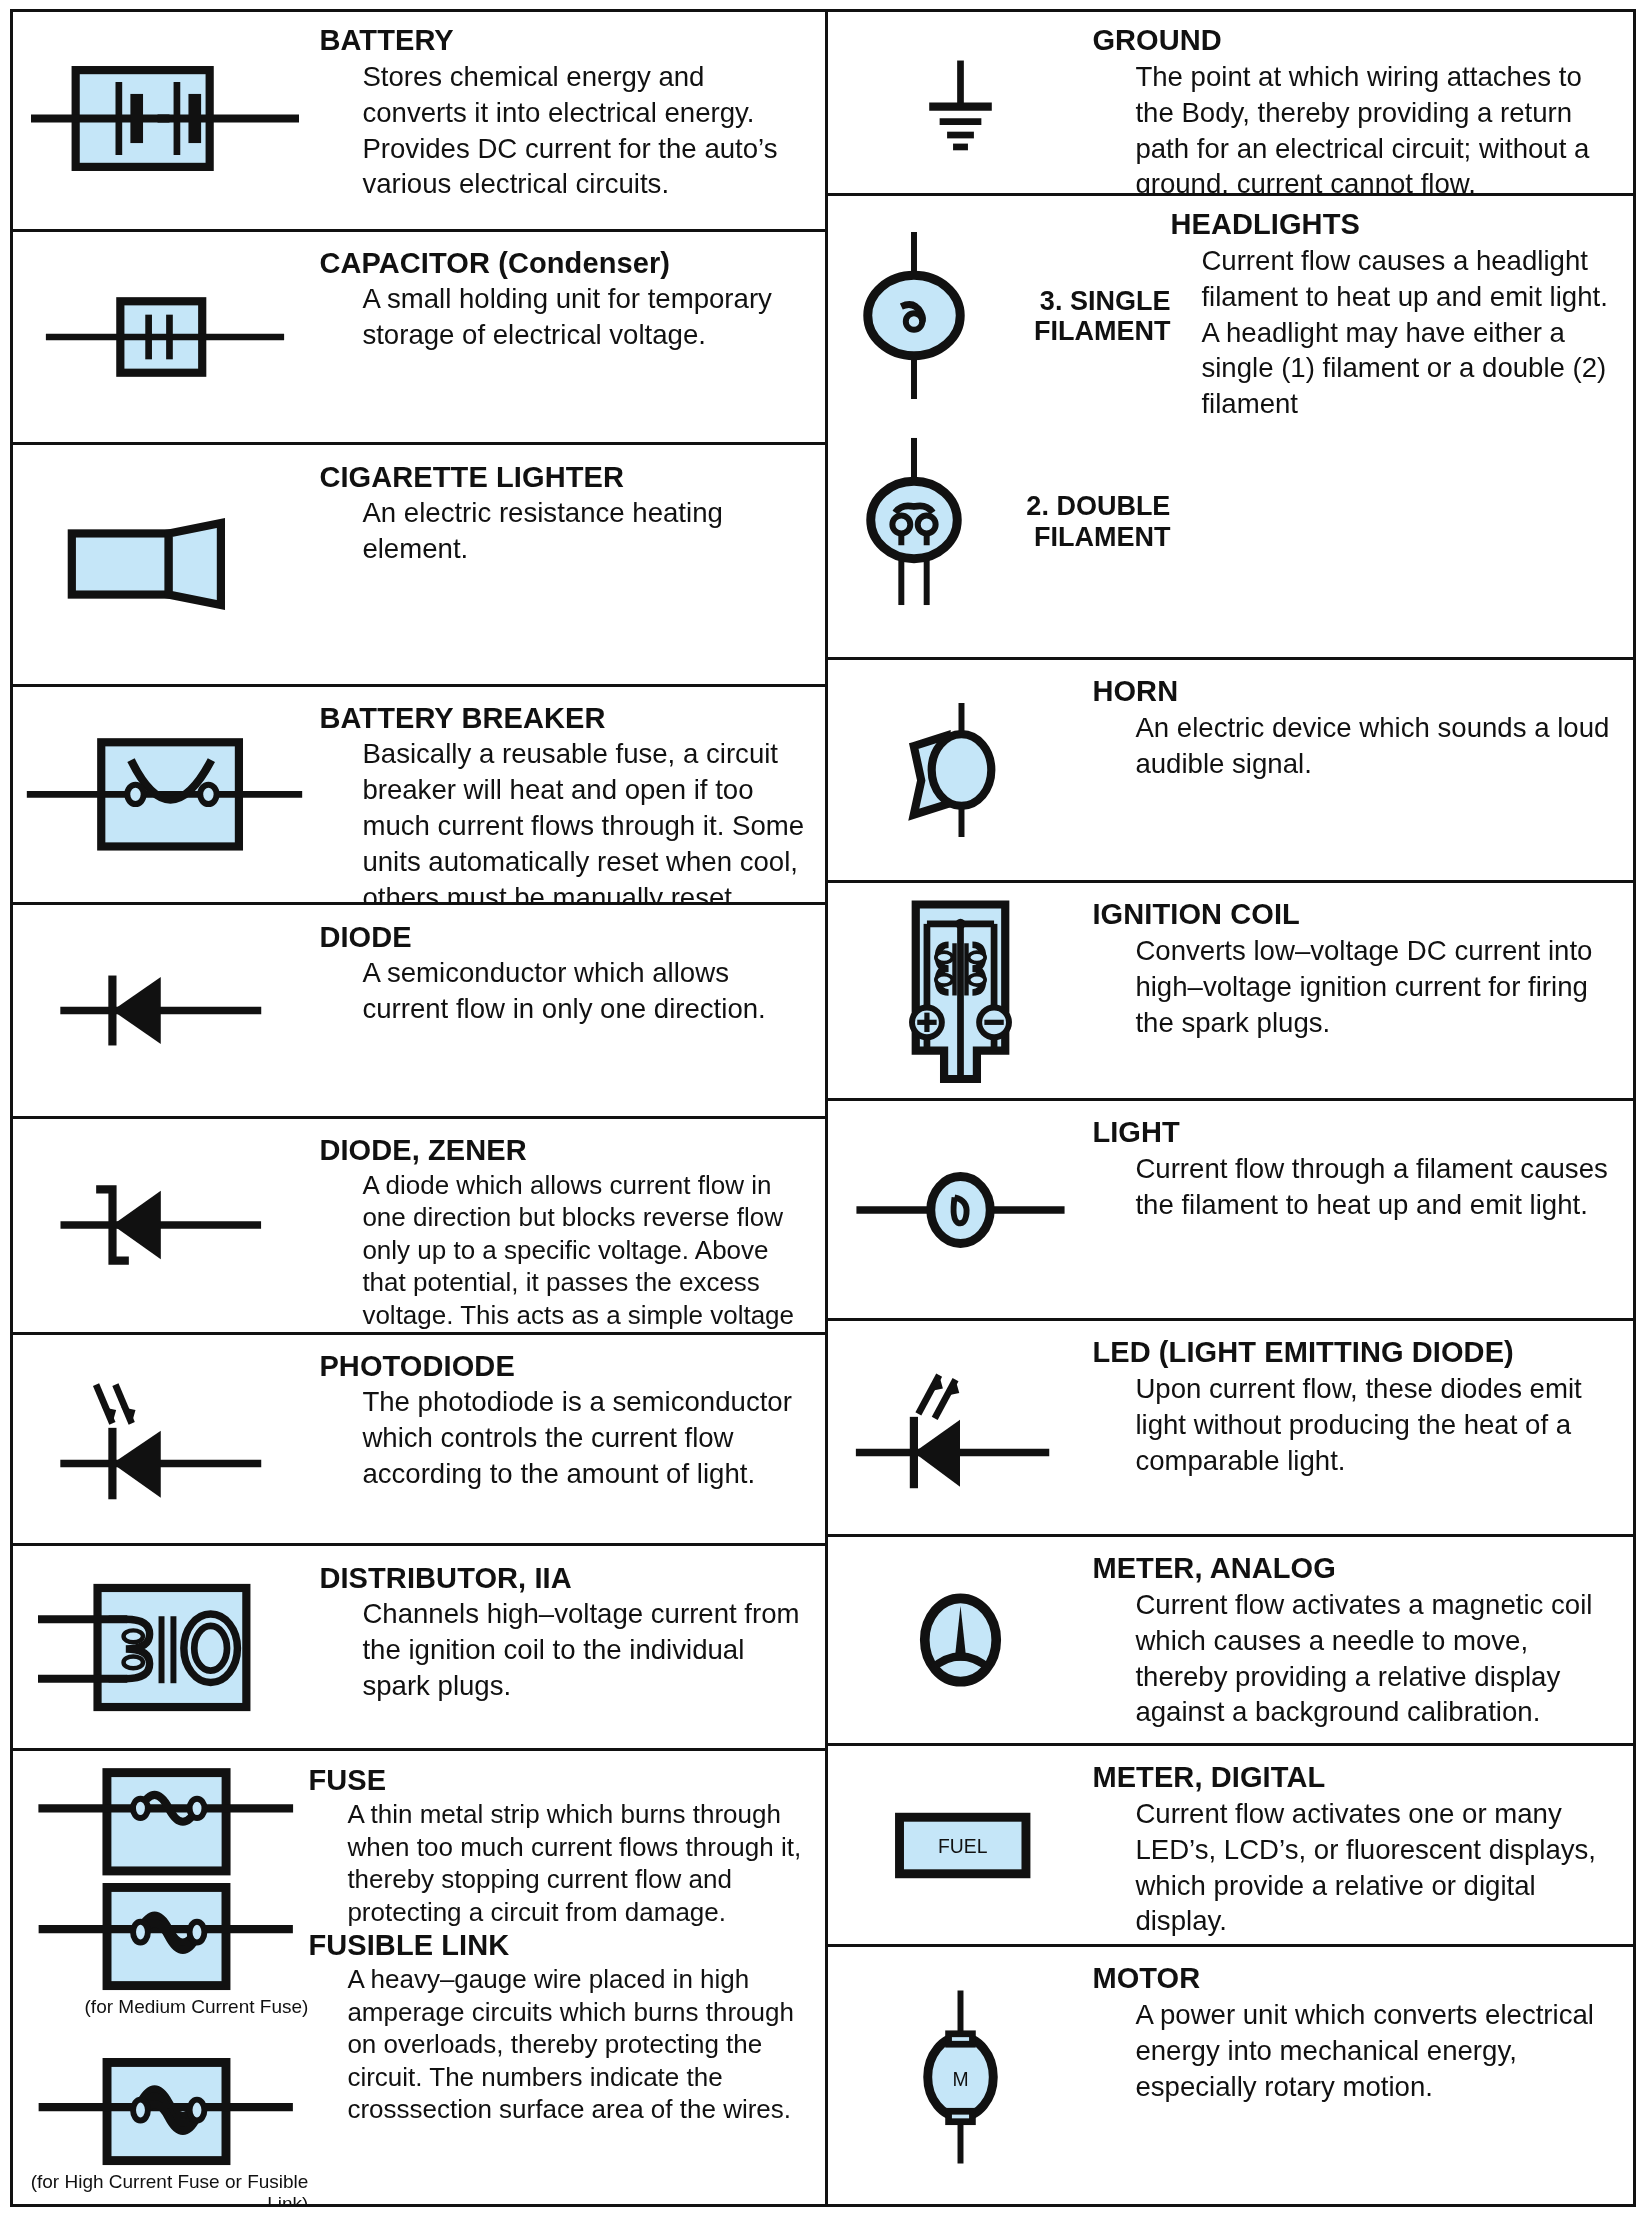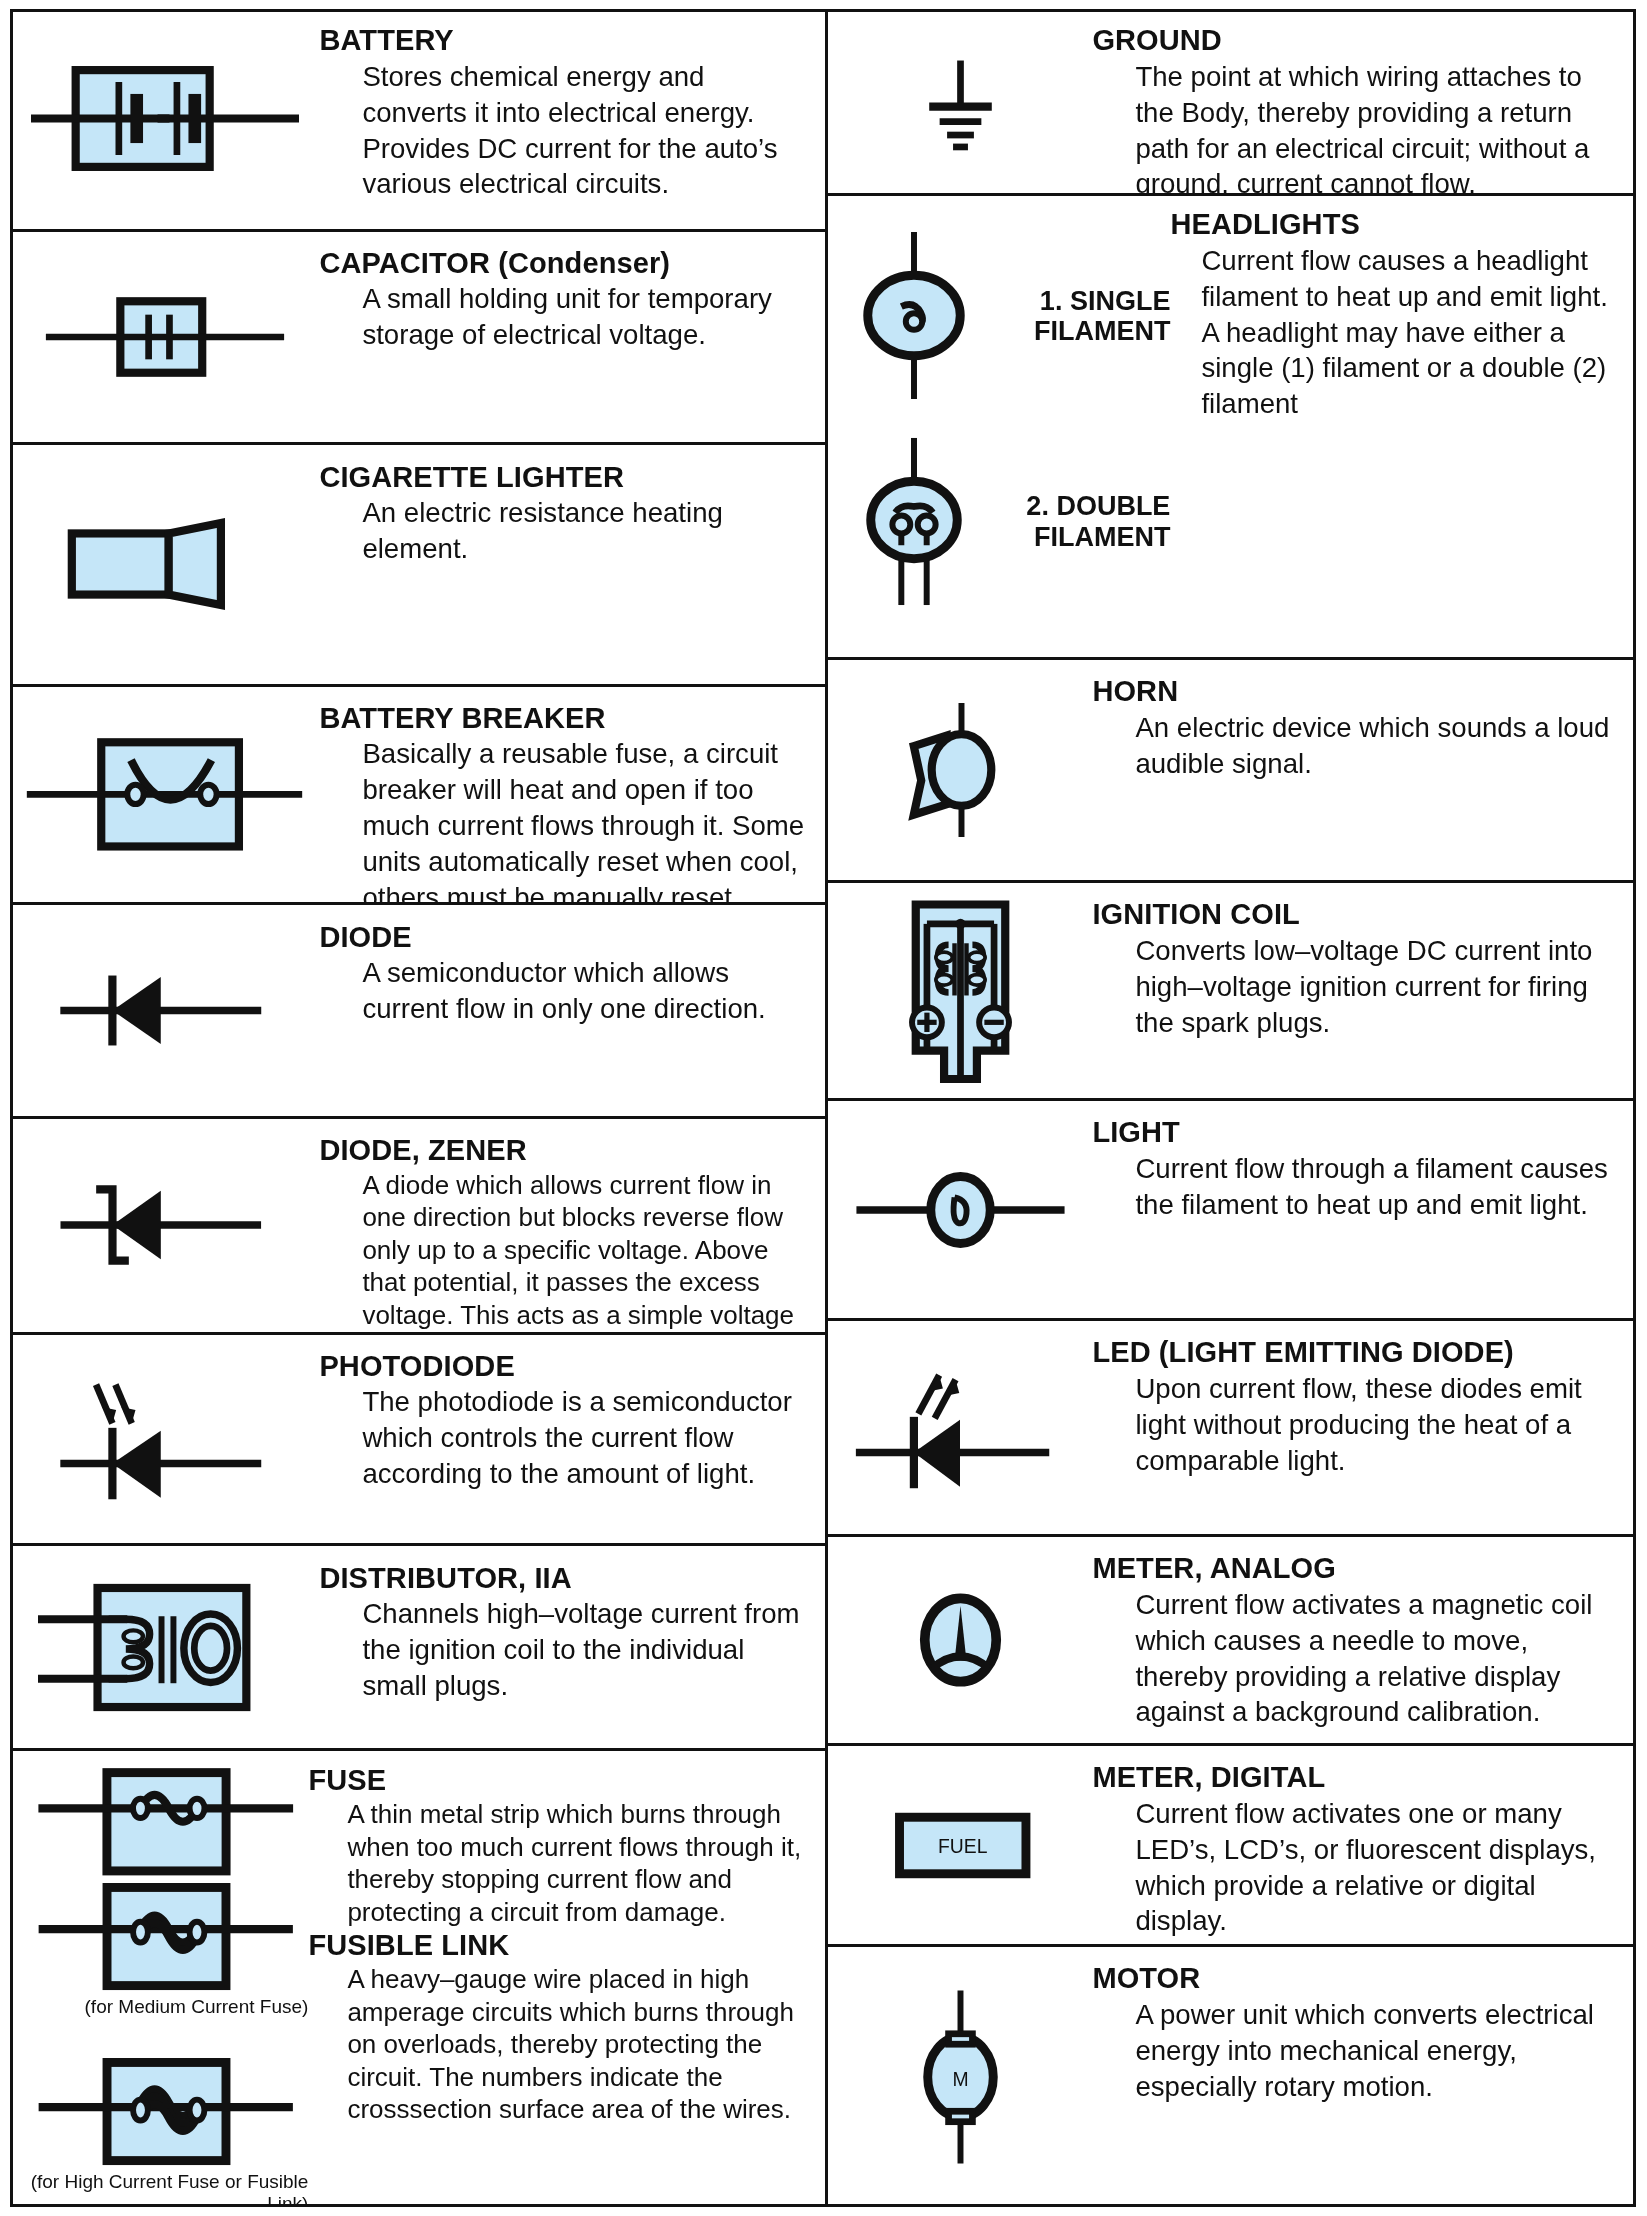--- a/index.html
+++ b/index.html
@@ -240,21 +240,21 @@
             <ellipse cx="128" cy="85" rx="13" ry="8" fill="#c5e6f8" stroke="#111" stroke-width="6"></ellipse>
             <ellipse cx="128" cy="120" rx="13" ry="8" fill="#c5e6f8" stroke="#111" stroke-width="6"></ellipse>
             <line x1="166" y1="58" x2="166" y2="148" stroke="#111" stroke-width="8"></line>
             <line x1="182" y1="58" x2="182" y2="148" stroke="#111" stroke-width="8"></line>
             <ellipse cx="232" cy="101" rx="36" ry="46" fill="none" stroke="#111" stroke-width="10"></ellipse>
             <ellipse cx="232" cy="101" rx="22" ry="30" fill="none" stroke="#111" stroke-width="9"></ellipse>
           </svg>
         </div>
         <div class="txt">
           <div class="title">DISTRIBUTOR, IIA</div>
-          <div class="desc">Channels high–voltage current from the ignition coil to the individual small plugs.</div>
+          <div class="desc">Channels high–voltage current from the ignition coil to the individual spark plugs.</div>
         </div>
       </div>
 
       <div class="cell" style="flex:1 1 auto">
         <div class="fuse-stack" style="width:309px">
 
           <div class="fuse-item">
             <svg width="283" height="118" viewBox="0 0 380 158">
               <rect x="110" y="10" width="160" height="132" fill="#c5e6f8" stroke="#111" stroke-width="12"></rect>
               <line x1="18" y1="58" x2="360" y2="58" stroke="#111" stroke-width="11"></line>
@@ -324,21 +324,21 @@
           <div class="headlight-row" style="position:absolute;left:0;top:13.4px;width:100%">
             <div class="sym" style="width:171px">
               <svg width="142" height="179" viewBox="0 0 190 240">
                 <line x1="95" y1="8" x2="95" y2="232" stroke="#111" stroke-width="8"></line>
                 <ellipse cx="95" cy="120" rx="62" ry="54" fill="#c5e6f8" stroke="#111" stroke-width="12"></ellipse>
                 <path d="M78 108 Q95 100 104 116 Q112 132 95 134" fill="none" stroke="#111" stroke-width="9"></path>
                 <circle cx="95" cy="128" r="11" fill="#c5e6f8" stroke="#111" stroke-width="8"></circle>
               </svg>
             </div>
             <div class="hl-label" style="width:171px">
-              <div>1. SINGLE</div>
+              <div>3. SINGLE</div>
               <div>FILAMENT</div>
             </div>
             <div class="txt" style="flex:1;padding-top:0">
               <div class="title">HEADLIGHTS</div>
               <div class="desc" style="padding-left:31px">Current flow causes a headlight filament to heat up and emit light. A headlight may have either a single (1) filament or a double (2) filament</div>
             </div>
           </div>
 
           <div class="headlight-row" style="position:absolute;left:0;top:236px;">
             <div class="sym" style="width:171px">

